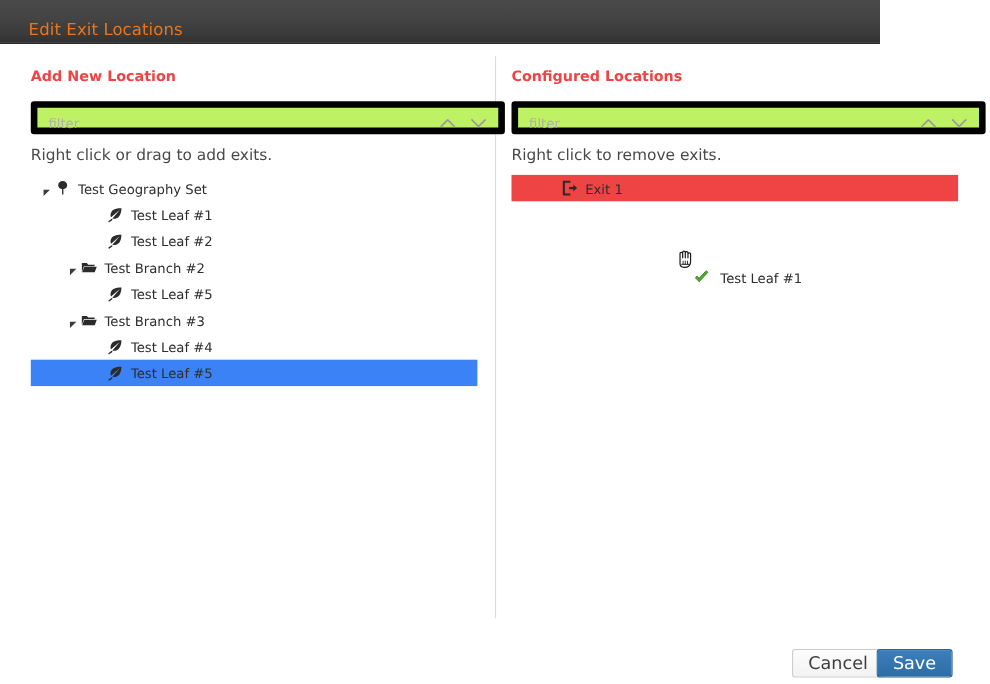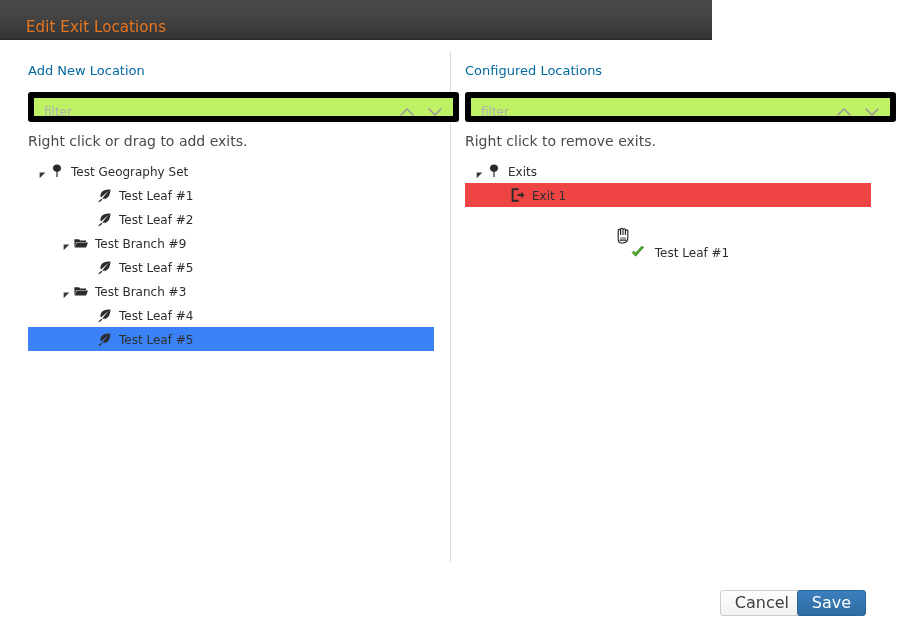--- a/index.html
+++ b/index.html
@@ -16,21 +16,21 @@
     overflow: hidden;
     font-family: "DejaVu Sans", "Liberation Sans", sans-serif;
     font-size: 12px;
     color: #333333;
   }
 
   
   #titlebar {
     position: absolute;
     left: 0; top: 0;
-    width: 712px;
+    width: 800px;
     height: 40px;
     background: linear-gradient(to bottom, #4a4a4a 0%, #434343 45%, #3a3a3a 80%, #313131 100%);
     border-bottom: 1px solid #2a2a2a;
   }
   #titlebar .title-text {
     position: absolute;
     left: 26px;
     top: 18px;
     font-size: 15px;
     font-weight: normal;
@@ -62,22 +62,22 @@
     top: 0;
   }
   #panel-left  { left: 28px;  width: 408px; }
   #panel-right { left: 465px; width: 408px; }
 
   .panel-title {
     position: absolute;
     top: 22px;
     left: 0;
     font-size: 13px;
-    font-weight: normal;
-    color: #0369a1;
+    font-weight: bold;
+    color: #ef4444;
     white-space: nowrap;
     text-align: center;
   }
 
   .filter-box {
     position: absolute;
     top: 51px;
     left: 0;
     width: 431px;
     height: 30px;
@@ -295,21 +295,21 @@
             </svg></span><span class="tlabel">Test Leaf #1</span></div>
         <div class="tree-row ind-2"><span class="twisty-spacer"></span><span class="ticon"><svg width="16" height="16" viewBox="0 0 16 16">
               <path d="M13.4 2.4 C13.4 2.4 6.6 2.0 4.4 5.4 C2.6 8.2 4.0 10.6 4.0 10.6 L12.0 3.6 L5.2 11.6 C5.2 11.6 8.0 12.6 10.6 10.4 C13.6 7.9 13.4 2.4 13.4 2.4 Z" fill="#2b2b2b"></path>
               <line x1="4.6" y1="12.6" x2="2.2" y2="14.4" stroke="#2b2b2b" stroke-width="1.3" stroke-linecap="round"></line>
             </svg></span><span class="tlabel">Test Leaf #2</span></div>
         <div class="tree-row ind-1"><span class="twisty"><svg width="11" height="11" viewBox="0 0 11 11">
               <path d="M1.6 2.4 L7.4 2.4 L1.6 8.2 Z" fill="#3a3a3a"></path>
             </svg></span><span class="ticon"><svg width="16" height="16" viewBox="0 0 16 16">
               <path d="M1.4 4.2 L6.0 4.2 L7.2 5.6 L13.0 5.6 L13.0 7.0 L3.3 7.0 L1.4 12.4 Z" fill="#2b2b2b"></path>
               <path d="M3.6 7.6 L15.0 7.6 L13.1 12.6 L1.7 12.6 Z" fill="#2b2b2b"></path>
-            </svg></span><span class="tlabel">Test Branch #9</span></div>
+            </svg></span><span class="tlabel">Test Branch #2</span></div>
         <div class="tree-row ind-2"><span class="twisty-spacer"></span><span class="ticon"><svg width="16" height="16" viewBox="0 0 16 16">
               <path d="M13.4 2.4 C13.4 2.4 6.6 2.0 4.4 5.4 C2.6 8.2 4.0 10.6 4.0 10.6 L12.0 3.6 L5.2 11.6 C5.2 11.6 8.0 12.6 10.6 10.4 C13.6 7.9 13.4 2.4 13.4 2.4 Z" fill="#2b2b2b"></path>
               <line x1="4.6" y1="12.6" x2="2.2" y2="14.4" stroke="#2b2b2b" stroke-width="1.3" stroke-linecap="round"></line>
             </svg></span><span class="tlabel">Test Leaf #5</span></div>
         <div class="tree-row ind-1"><span class="twisty"><svg width="11" height="11" viewBox="0 0 11 11">
               <path d="M1.6 2.4 L7.4 2.4 L1.6 8.2 Z" fill="#3a3a3a"></path>
             </svg></span><span class="ticon"><svg width="16" height="16" viewBox="0 0 16 16">
               <path d="M1.4 4.2 L6.0 4.2 L7.2 5.6 L13.0 5.6 L13.0 7.0 L3.3 7.0 L1.4 12.4 Z" fill="#2b2b2b"></path>
               <path d="M3.6 7.6 L15.0 7.6 L13.1 12.6 L1.7 12.6 Z" fill="#2b2b2b"></path>
             </svg></span><span class="tlabel">Test Branch #3</span></div>
@@ -340,25 +340,20 @@
           <svg width="20" height="18" viewBox="0 0 20 18">
               <polyline points="4,6 10,12 16,6" fill="none" stroke="#9a9a9a" stroke-width="1.6" stroke-linecap="round" stroke-linejoin="round"></polyline>
             </svg>
         </span>
       </span>
     </div>
 
     <div class="hint">Right click to remove exits.</div>
 
     <div class="tree" id="right-tree">
-        <div class="tree-row ind-0"><span class="twisty"><svg width="11" height="11" viewBox="0 0 11 11">
-              <path d="M1.6 2.4 L7.4 2.4 L1.6 8.2 Z" fill="#3a3a3a"></path>
-            </svg></span><span class="ticon"><svg width="16" height="16" viewBox="0 0 16 16">
-              <path d="M8 1.6 C10.3 1.6 12.1 3.3 12.1 5.3 C12.1 7.2 10.4 8.7 8.6 8.8 L8.6 13.9 L7.4 13.9 L7.4 8.8 C5.6 8.7 3.9 7.2 3.9 5.3 C3.9 3.3 5.7 1.6 8 1.6 Z" fill="#2b2b2b"></path>
-            </svg></span><span class="tlabel">Exits</span></div>
         <div class="tree-row ind-1 hovered"><span class="twisty-spacer"></span><span class="ticon"><svg width="16" height="16" viewBox="0 0 16 16">
               <path d="M7.6 2.2 L2.6 2.2 L2.6 13.8 L7.6 13.8" fill="none" stroke="#2b2b2b" stroke-width="1.9" stroke-linecap="square"></path>
               <line x1="7.4" y1="8" x2="12.6" y2="8" stroke="#2b2b2b" stroke-width="1.9"></line>
               <path d="M11.2 4.8 L14.6 8 L11.2 11.2 Z" fill="#2b2b2b"></path>
             </svg></span><span class="tlabel">Exit 1</span></div>
       </div>
   </div>
 
   <div id="drag-ghost">
     <span class="check">

